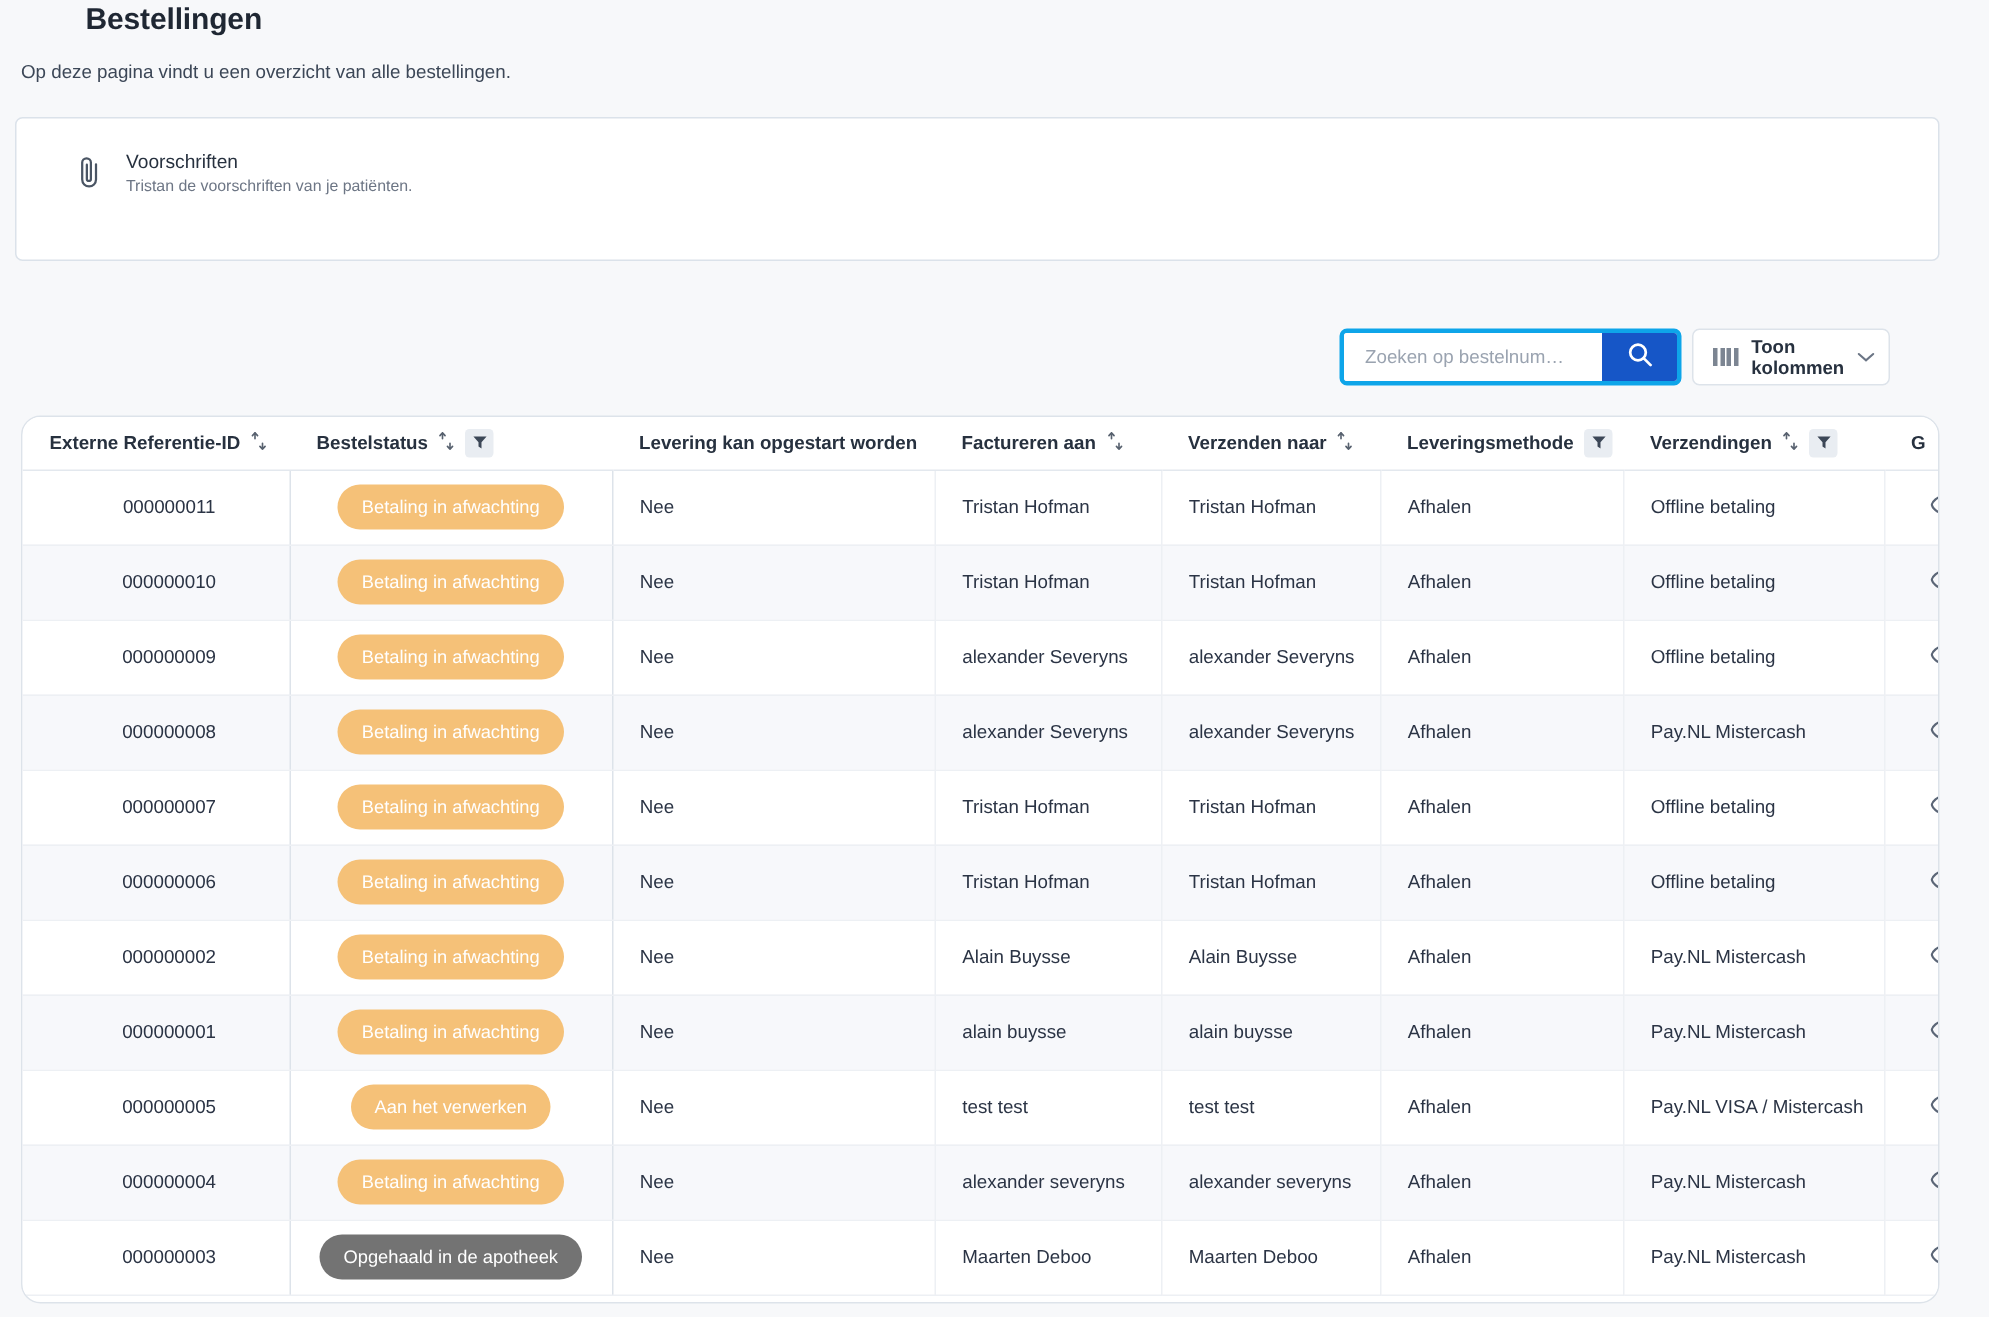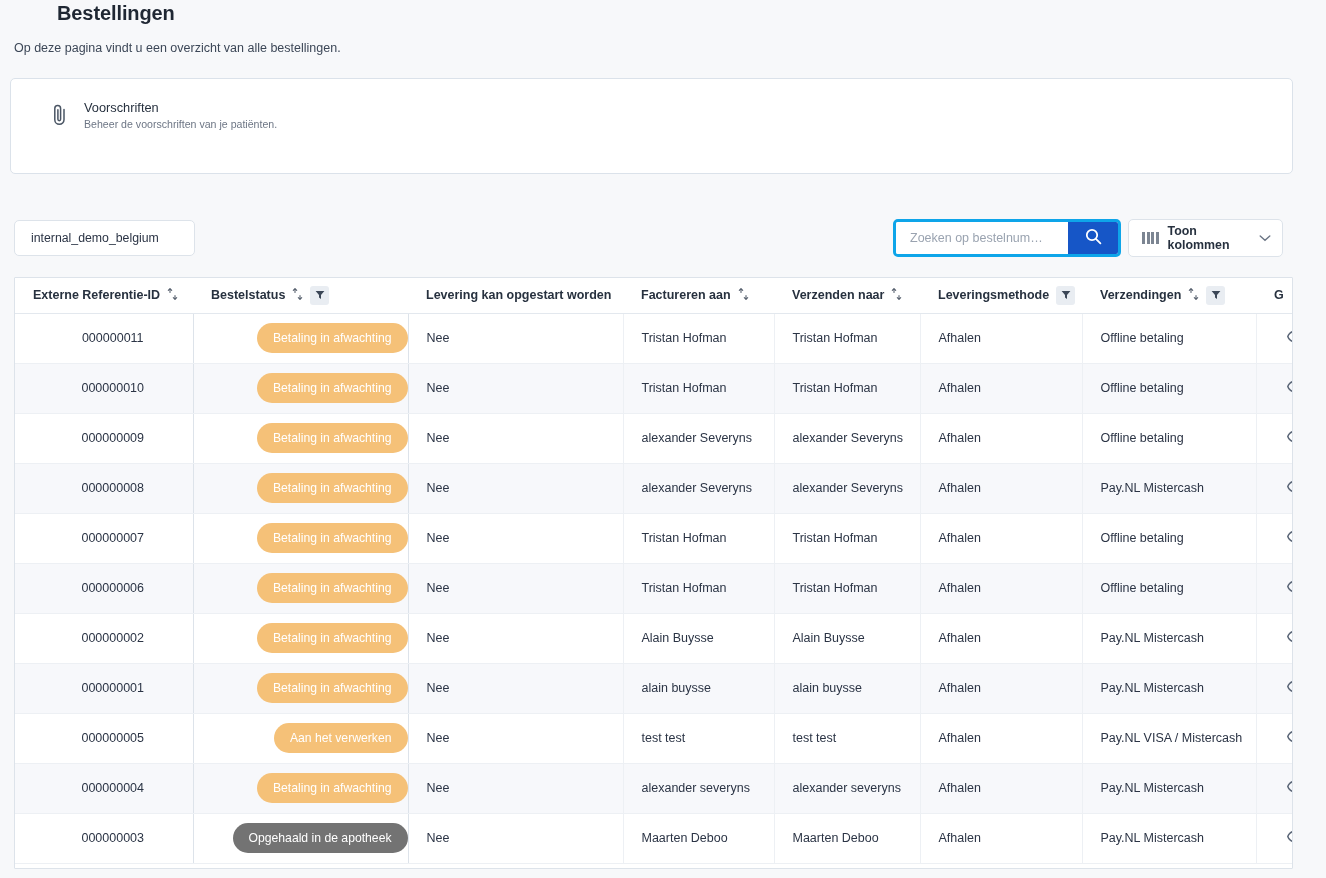--- a/index.html
+++ b/index.html
@@ -65,36 +65,36 @@
     padding: 0 14px; font-size: 12.5px; font-family: inherit;
     color: #2b3445; background: #fff;
   }
   .search-input::placeholder { color: #9aa3b0; }
   .search-btn {
     width: 50px; height: 100%; background: #1656c7; border: none;
     display: flex; align-items: center; justify-content: center; cursor: pointer;
   }
   .columns-btn {
     position: absolute; left: 1128px; top: 1px;
-    width: 155px; height: 38px;
+    width: 132px; height: 38px;
     background: #ffffff; border: 1px solid #dde3ea; border-radius: 5px;
     display: flex; align-items: center; gap: 9px;
     padding: 0 11px 0 13px;
     font-size: 12.4px; font-weight: bold; color: #27313f; cursor: pointer;
   }
   .cols-icon { display: flex; gap: 1.5px; flex: none; }
   .cols-icon i { display: block; width: 3px; height: 12px; background: #7c8592; }
 
   
   .table-card {
     position: absolute; left: 14px; top: 277px;
     width: 1279px; height: 592px;
     background: #ffffff;
     border: 1px solid #dde3ea;
-    border-radius: 1px;
+    border-radius: 13px;
     overflow: hidden;
   }
   table { border-collapse: collapse; width: 1320px; table-layout: fixed; }
   thead th {
     height: 35px; padding: 0 0 0 18px;
     text-align: left; vertical-align: middle;
     font-size: 12.5px; font-weight: bold; color: #27313f;
     background: #ffffff;
     border-bottom: 1px solid #e3e8ee;
     white-space: nowrap;
@@ -103,21 +103,21 @@
   tbody td {
     height: 50px; padding: 0 0 0 18px;
     font-size: 12.5px; color: #2b3445;
     border-bottom: 1px solid #edf0f4;
     border-right: 1px solid #edf0f4;
     vertical-align: middle; white-space: nowrap;
   }
   tbody tr:nth-child(even) td { background: #f7f8fb; }
   tbody tr:nth-child(odd) td { background: #ffffff; }
   td.cell-id { border-right: 1px solid #dde3ea; text-align: center; }
-  td.cell-status { padding-left: 0; text-align: right; border-right: 1px solid #dde3ea; }
+  td.cell-status { padding-left: 0; text-align: center; border-right: 1px solid #dde3ea; }
   td.cell-eye { text-align: center; padding-left: 0; border-right: 1px solid #dde3ea; }
 
   .badge {
     display: inline-block;
     padding: 9px 16px; border-radius: 20px;
     font-size: 12.2px; color: #ffffff; line-height: 1;
     white-space: nowrap;
   }
   .badge.orange { background: #f5c178; }
   .badge.green  { background: #737373; }
@@ -141,37 +141,29 @@
   <div class="shortcut-card">
 
     <div class="shortcut first">
       <span class="sc-ico">
         <svg width="22" height="26" viewBox="0 0 22 26">
           <path d="M15 7.5v10.2a4.6 4.6 0 0 1-9.2 0V6.4a2.9 2.9 0 0 1 5.8 0v10.9a1.35 1.35 0 0 1-2.7 0V7.8" fill="none" stroke="#4a5564" stroke-width="1.5" stroke-linecap="round"></path>
         </svg>
       </span>
       <span class="sc-text">
         <span class="sc-title">Voorschriften</span>
-        <span class="sc-desc">Beheer de voorschriften van je patiënten.</span>
+        <span class="sc-desc">Tristan de voorschriften van je patiënten.</span>
       </span>
     </div>
 
 
   </div>
 
   <div class="toolbar">
 
-    <div class="shop-select">
-      <span>internal_demo_belgium</span>
-      <span>
-        <svg width="12" height="8" viewBox="0 0 12 8">
-            <path d="M1.2 2 6 6.2 10.8 2" fill="none" stroke="#6b7policy" stroke-width="1.4" stroke-linecap="round"></path>
-          </svg>
-      </span>
-    </div>
 
     <div class="search-wrap">
       <input class="search-input" type="text" placeholder="Zoeken op bestelnum…" style="">
       <button class="search-btn">
         <span>
           <svg width="17" height="17" viewBox="0 0 17 17">
             <circle cx="7" cy="7" r="5.2" fill="none" stroke="#ffffff" stroke-width="1.8"></circle>
             <line x1="10.9" y1="10.9" x2="15.4" y2="15.4" stroke="#ffffff" stroke-width="1.8" stroke-linecap="round"></line>
           </svg>
         </span>

